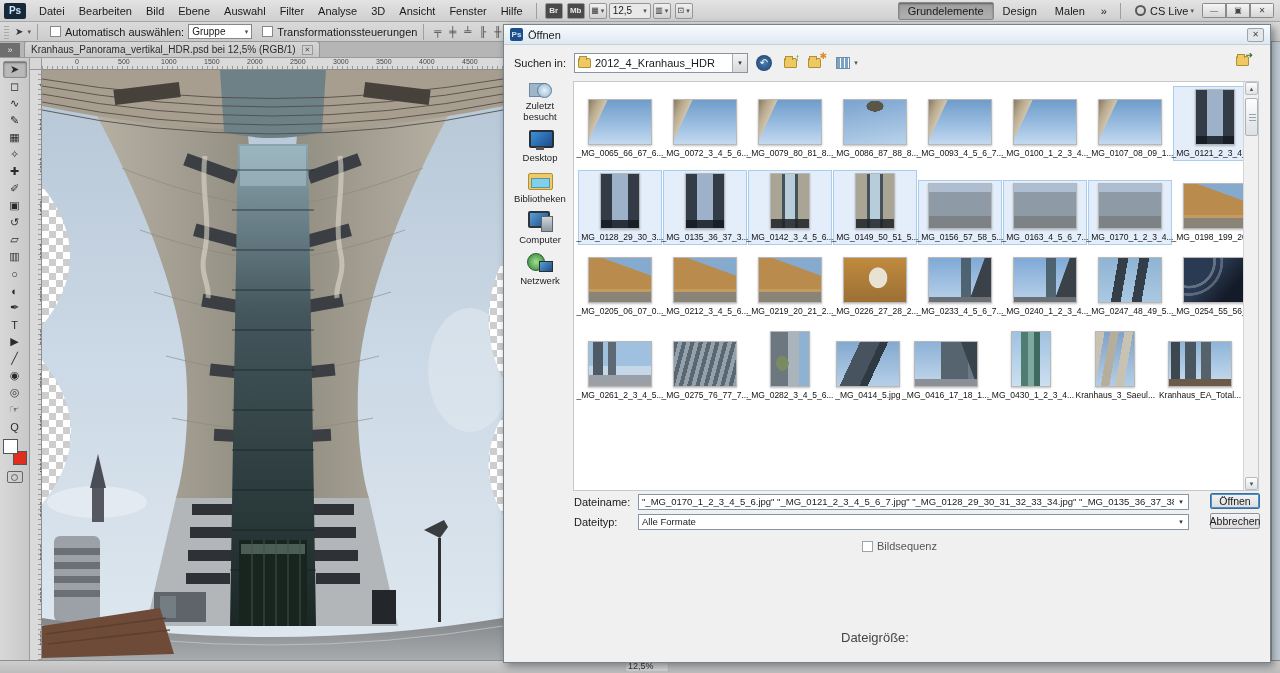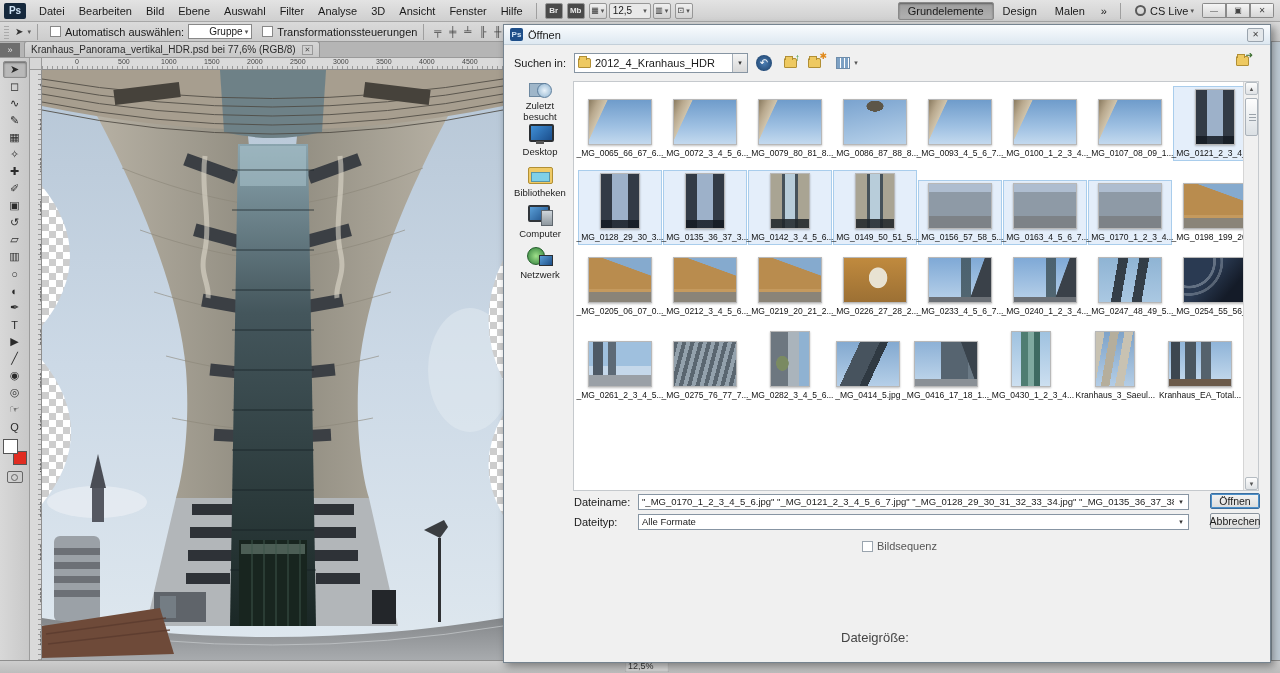--- a/index.html
+++ b/index.html
@@ -21,21 +21,21 @@
   .ws-btn.active { background:linear-gradient(#9e9e9e,#b1b1b1); box-shadow:inset 0 1px 2px rgba(0,0,0,.4); border:1px solid #8a8a8a; }
   #cslive { display:flex; align-items:center; margin:0 8px; font-size:11px; }
   #cslive .ring { width:11px; height:11px; border:2px solid #5a5a5a; border-radius:50%; margin-right:4px; }
   .winbtn { width:24px; height:15px; background:linear-gradient(#f5f5f5,#d6d6d6); border:1px solid #8b8b8b; font-size:8px; display:flex; align-items:center; justify-content:center; color:#444; }
   #winbtns { display:flex; margin-right:6px; border-radius:2px; overflow:hidden; }
 
   #optionsbar { left:0; top:22px; width:1280px; height:20px; background:linear-gradient(#dadada,#cccccc); border-bottom:1px solid #9a9a9a; display:flex; align-items:center; font-size:11px; }
   .grip { width:5px; height:14px; margin:0 4px; background:repeating-linear-gradient(0deg,#aaa 0 1px,transparent 1px 3px); }
   .opt-icon { font-size:10px; color:#333; margin:0 2px; }
   .cb { width:11px; height:11px; background:#fff; border:1px solid #888; margin:0 4px 0 6px; }
-  #gruppe-select { width:64px; height:15px; background:#fff; border:1px solid #888; font-size:10px; display:flex; align-items:center; justify-content:flex-end; padding:0 3px; margin:0 4px; }
+  #gruppe-select { width:64px; height:15px; background:#fff; border:1px solid #888; font-size:10px; display:flex; align-items:center; justify-content:space-between; padding:0 3px; margin:0 4px; }
   .align-ico { width:15px; font-size:10px; color:#444; text-align:center; }
 
   #tabbar { left:0; top:42px; width:1280px; height:16px; background:#b5b5b5; border-bottom:1px solid #9a9a9a; display:flex; align-items:flex-end; }
   #panel-chevron { width:20px; height:14px; background:#6e6e6e; color:#e5e5e5; font-size:9px; text-align:center; line-height:14px; margin-right:4px; }
   #doc-tab { height:16px; background:linear-gradient(#d6d6d6,#c8c8c8); border:1px solid #969696; border-bottom:none; border-radius:3px 3px 0 0; display:flex; align-items:center; padding:0 6px; font-size:10px; color:#2b2b2b; }
   #doc-tab .x { margin-left:6px; font-size:7px; color:#555; border:1px solid #999; padding:0 2px; background:#d0d0d0; }
 
   
   #tools { left:0; top:58px; width:30px; height:602px; background:linear-gradient(90deg,#d8d8d8,#c8c8c8); border-right:1px solid #9c9c9c; display:flex; flex-direction:column; align-items:center; padding-top:3px; }
   .tool { width:24px; height:17px; display:flex; align-items:center; justify-content:center; font-size:11px; color:#2b2b2b; border-radius:2px; }
@@ -83,21 +83,21 @@
   #nav-up { position:relative; }
   #nav-up .mini-folder { margin:0; }
   #nav-up s { position:absolute; right:0; top:-2px; color:#2d8a2d; font-size:10px; text-decoration:none; font-weight:bold; }
   #nav-new { position:relative; }
   #nav-new s { position:absolute; right:-1px; top:-3px; color:#e08a1e; font-size:9px; text-decoration:none; }
   #nav-views { width:30px; }
   #nav-views .gridico { width:14px; height:12px; background:repeating-linear-gradient(90deg,#7da1c4 0 3px,#fff 3px 4px); border:1px solid #6f8dab; margin-right:2px; }
   #fav-folder { position:absolute; right:6px; top:0; }
   
   #dlg-sidebar { position:absolute; left:4px; top:56px; width:64px; bottom:160px; display:flex; flex-direction:column; align-items:center; }
-  .side-item { width:62px; height:41px; display:flex; flex-direction:column; align-items:center; justify-content:flex-start; font-size:9.5px; color:#222; text-align:center; }
+  .side-item { width:62px; height:41px; display:flex; flex-direction:column; align-items:center; justify-content:flex-end; font-size:9.5px; color:#222; text-align:center; }
   .side-ico { width:26px; height:22px; margin-bottom:2px; position:relative; }
   .ico-recent:before { content:""; position:absolute; left:2px; top:2px; width:15px; height:12px; background:#9fb6c9; border:1px solid #6d88a0; }
   .ico-recent:after { content:""; position:absolute; right:1px; bottom:0; width:13px; height:13px; border-radius:50%; background:radial-gradient(#e8f2fa,#8fb3cf); border:1px solid #5f7f9d; }
   .ico-desktop:before { content:""; position:absolute; left:2px; top:2px; width:21px; height:14px; background:linear-gradient(135deg,#3f8fd6,#1b4e8c); border:2px solid #2b2f33; border-radius:2px; }
   .ico-desktop:after { content:""; position:absolute; left:9px; bottom:0; width:8px; height:3px; background:#555; }
   .ico-library:before { content:""; position:absolute; left:1px; top:4px; width:23px; height:15px; background:#efca66; border:1px solid #b18f35; border-radius:2px; }
   .ico-library:after { content:""; position:absolute; left:4px; top:9px; width:17px; height:8px; background:#7fd0e8; border:1px solid #5795a8; }
   .ico-computer:before { content:""; position:absolute; left:1px; top:1px; width:18px; height:13px; background:linear-gradient(135deg,#5a9fd8,#1c4d86); border:2px solid #30353a; border-radius:2px; }
   .ico-computer:after { content:""; position:absolute; right:0; bottom:0; width:10px; height:14px; background:linear-gradient(#cfd6dc,#8e979e); border:1px solid #5e666d; }
   .ico-network:before { content:""; position:absolute; left:0; top:2px; width:16px; height:16px; border-radius:50%; background:radial-gradient(#9fe08a,#2f7d3a); border:1px solid #24602c; }
@@ -209,21 +209,21 @@
       <span class="align-ico">╞</span>
       <span class="align-ico">╬</span>
       <span class="align-ico">╡</span>
       <span class="align-ico">≋</span>
     </div>
 </div>
 
 <div id="tabbar" class="abs">
   <div id="panel-chevron">»</div>
   <div id="doc-tab">
-    <span>Kranhaus_Panorama_vertikal_HDR.psd bei 77,6% (RGB/8)</span>
+    <span>Kranhaus_Panorama_vertikal_HDR.psd bei 12,5% (RGB/1)</span>
     <span class="x">✕</span>
   </div>
 </div>
 
 <div id="tools" class="abs">
 
 <div class="tool selected">➤</div>
     <div class="tool">◻</div>
     <div class="tool">∿</div>
     <div class="tool">✎</div>

